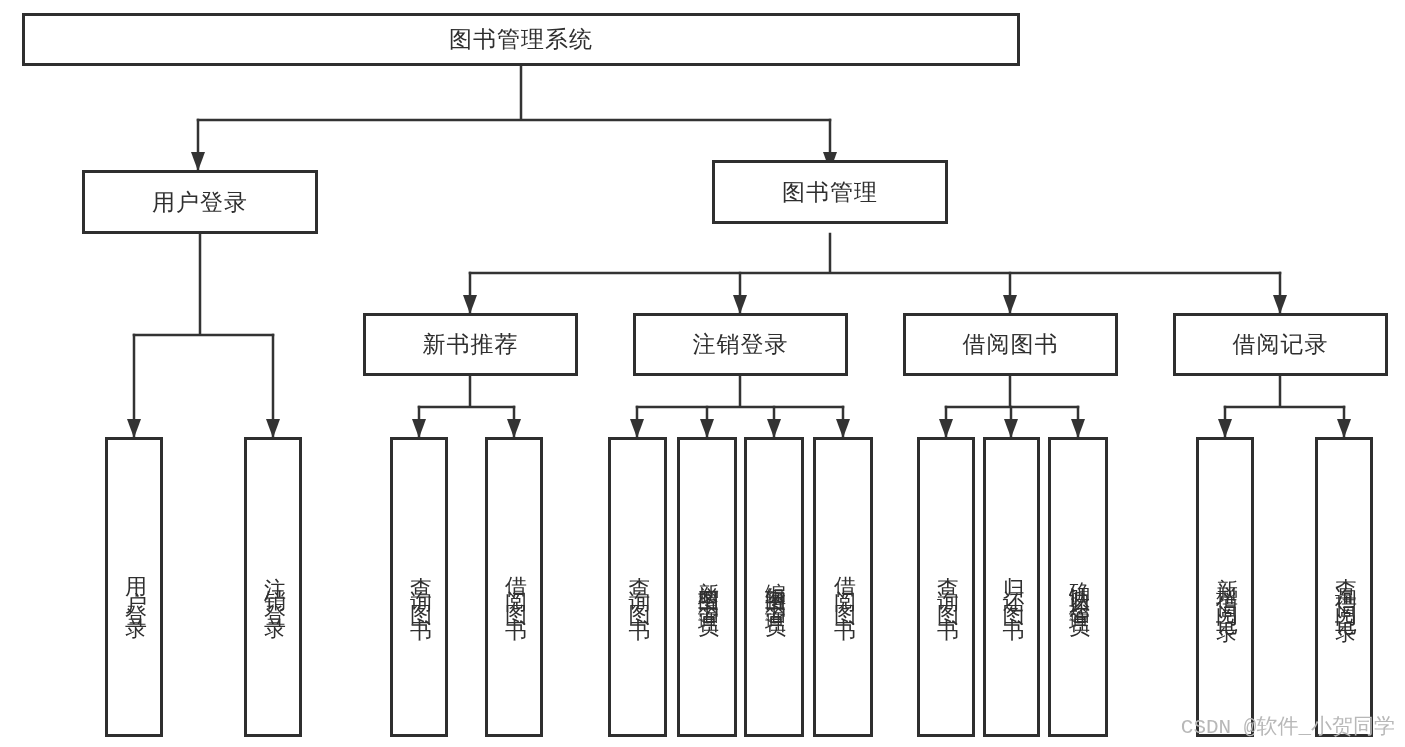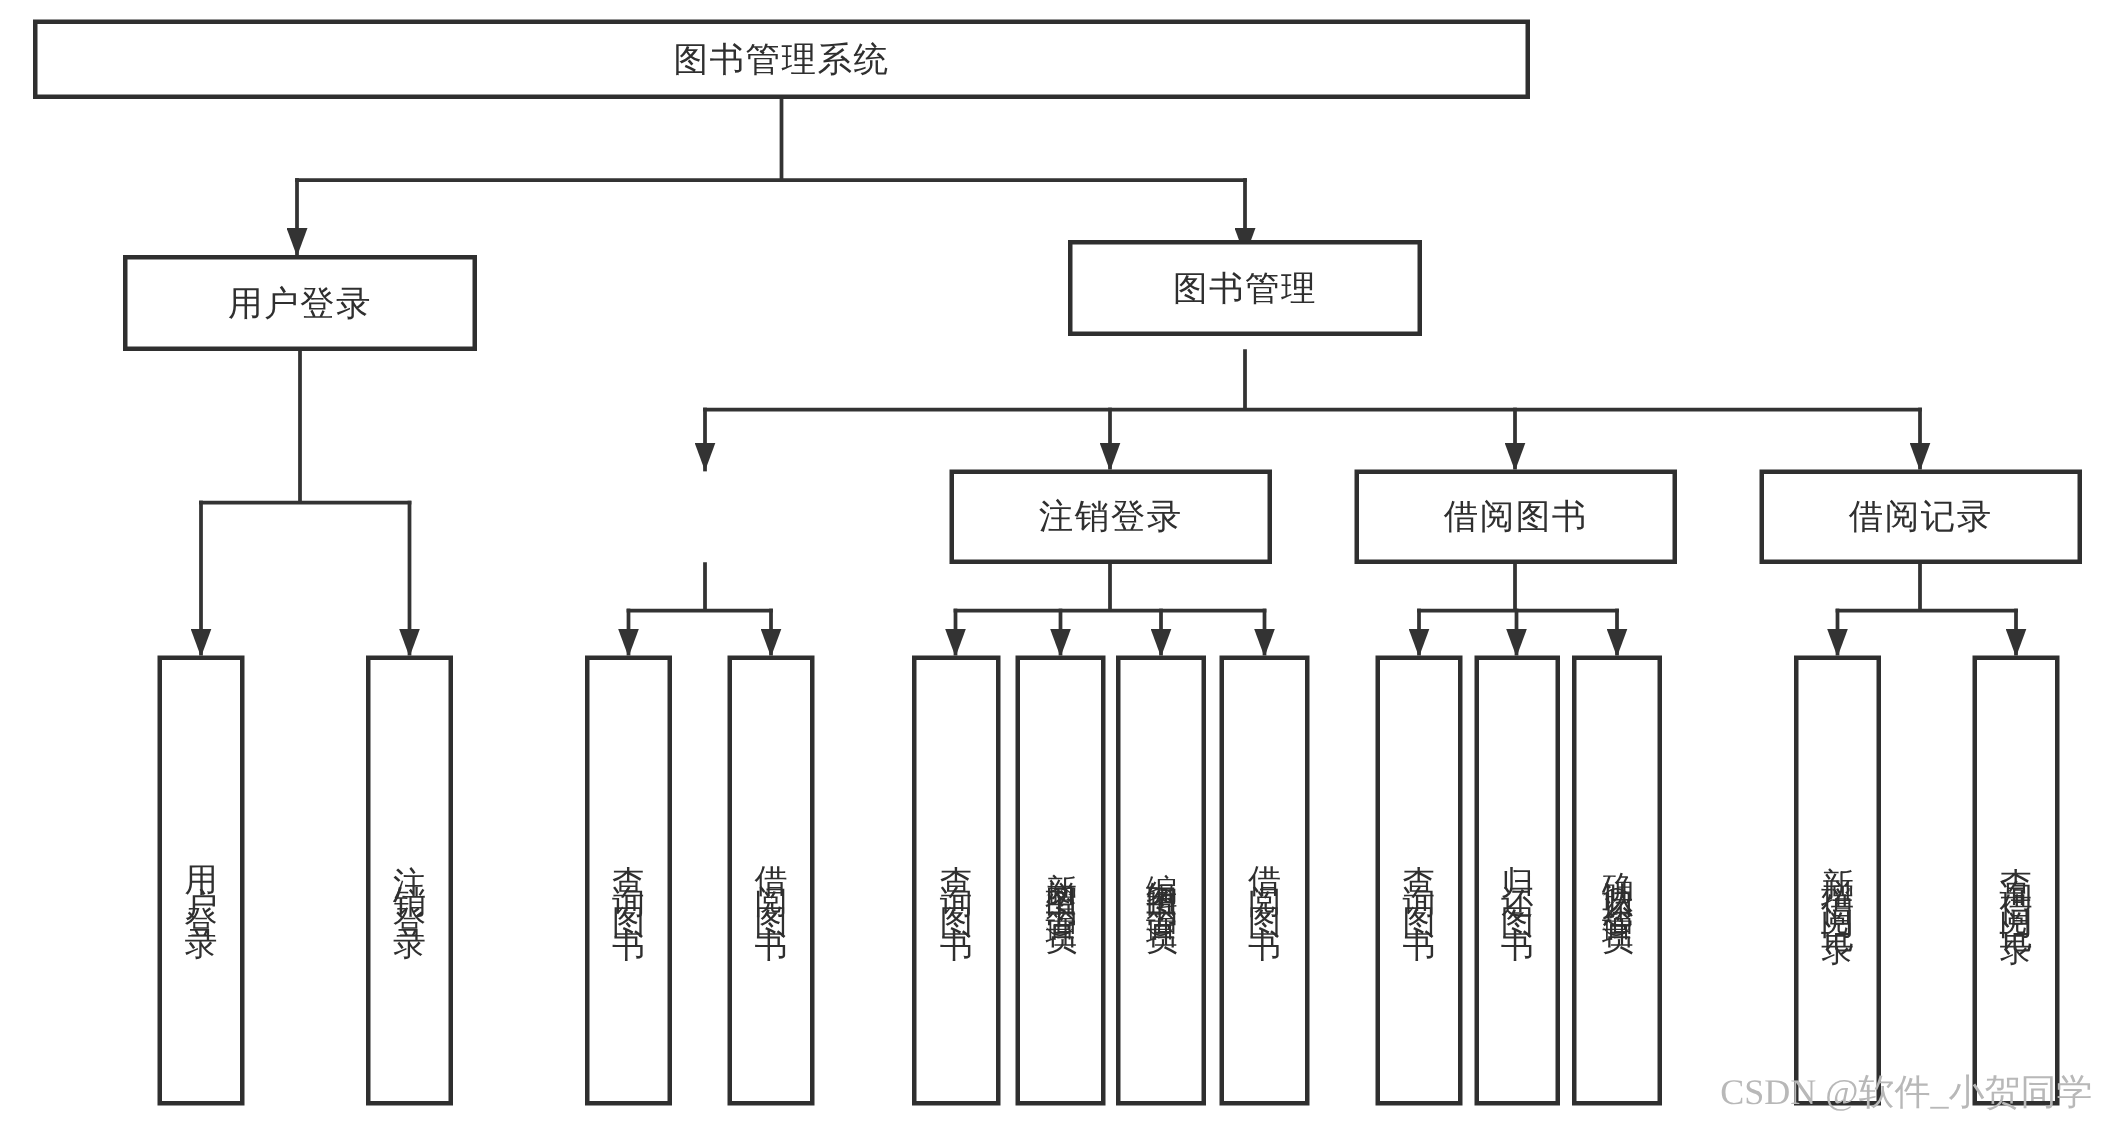--- a/index.html
+++ b/index.html
@@ -1,21 +1,21 @@
 <!DOCTYPE html>
 <html style="--line: #333333; --border: #2f2f2f; --text: #2f2f2f; --watermark: #b8b8b8; --background: #ffffff;"><head>
 <meta charset="utf-8">
 <style>
   html, body { margin: 0; padding: 0; background: #ffffff; }
   .canvas {
     position: relative;
     width: 1405px;
     height: 747px;
     background: var(--background, #ffffff);
-    font-family: Liberation Serif, serif;
+    font-family: Liberation Mono, monospace;
     color: var(--text, #2f2f2f);
     overflow: hidden;
   }
   .connectors { position: absolute; left: 0; top: 0; width: 1405px; height: 747px; }
   .connectors path { stroke: var(--line, #333333); stroke-width: 2.5; fill: none; stroke-linecap: square; }
   #arw path { fill: var(--line, #333333); stroke: none; }
   .box {
     position: absolute;
     box-sizing: border-box;
     border: 3px solid var(--border, #2f2f2f);
@@ -32,21 +32,21 @@
     font-size: 22px;
     letter-spacing: 14px;
     line-height: 1;
   }
   .leaf .vtext.medium { letter-spacing: 9px; }
   .leaf .vtext.dense { letter-spacing: 5px; font-size: 21px; }
   .watermark {
     position: absolute;
     right: 10px;
     top: 712px;
-    font-size: 24px;
+    font-size: 21px;
     color: var(--watermark, #b8b8b8);
     white-space: nowrap;
   }
 </style>
 </head>
 <body>
 
 <div class="canvas">
 
   <svg class="connectors" viewBox="0 0 1405 747" aria-hidden="true">
@@ -89,20 +89,23 @@
     <span class="hlabel">图书管理系统</span>
   </div>
 
   <div class="box" style="left:82px;top:170px;width:236px;height:64px">
     <span class="hlabel">用户登录</span>
   </div>
   <div class="box" style="left:712px;top:160px;width:236px;height:64px">
     <span class="hlabel">图书管理</span>
   </div>
 
+  <div class="box" style="left:363px;top:313px;width:215px;height:63px">
+    <span class="hlabel">新书推荐</span>
+  </div>
   <div class="box" style="left:633px;top:313px;width:215px;height:63px">
     <span class="hlabel">注销登录</span>
   </div>
   <div class="box" style="left:903px;top:313px;width:215px;height:63px">
     <span class="hlabel">借阅图书</span>
   </div>
   <div class="box" style="left:1173px;top:313px;width:215px;height:63px">
     <span class="hlabel">借阅记录</span>
   </div>
 

